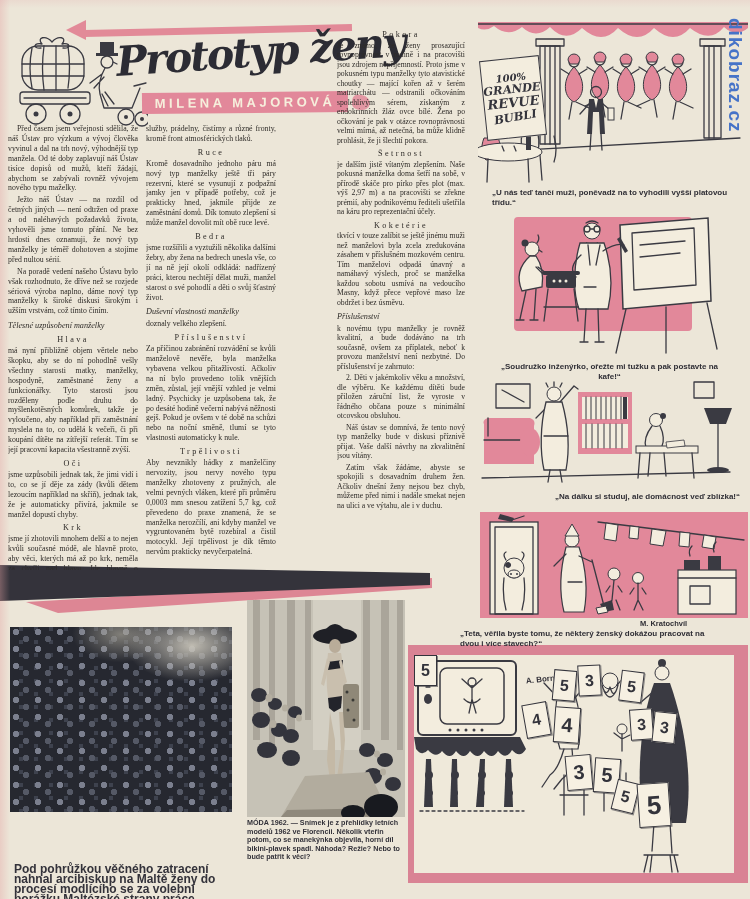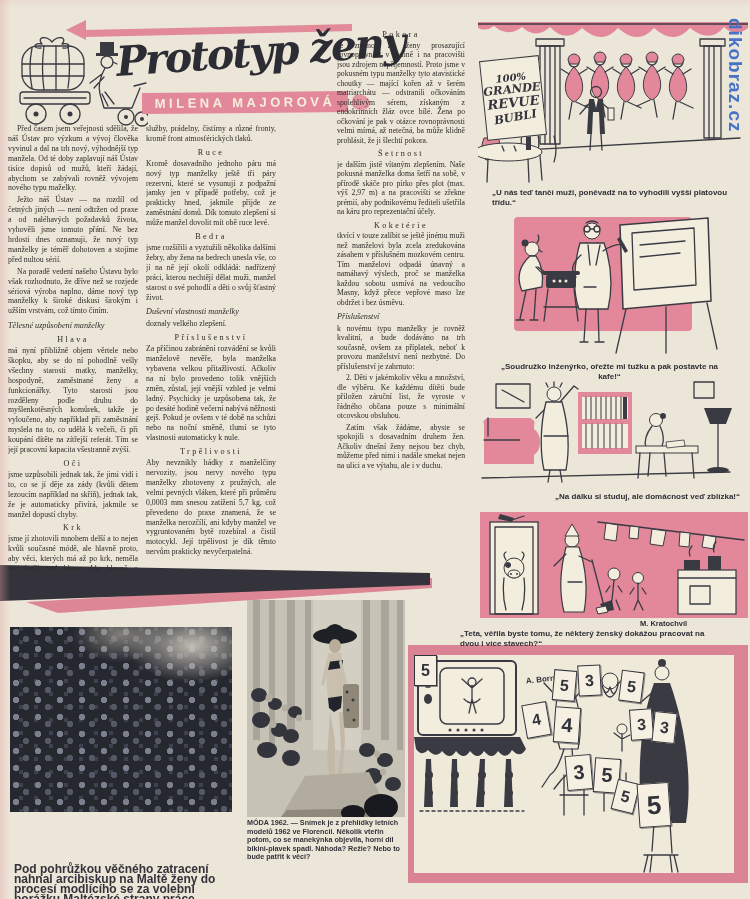--- a/index.html
+++ b/index.html
@@ -174,20 +174,21 @@
 
   <div class="blk hs"><span>Pokora</span></div>
       <div class="blk p"><span>Je známo, že ženy prosazující rovnoprávnost v rodině i na pracovišti jsou zdrojem nepříjemností. Proto jsme v pokusném typu manželky tyto atavistické choutky — mající kořen až v šerém matriarchátu — odstranili očkováním spolehlivým sérem, získaným z endokrinních žláz ovce bílé. Žena po očkování je pak v otázce rovnoprávnosti velmi mírná, až netečná, ba může klidně prohlásit, že ji šlechtí pokora.</span></div>
       <div class="blk hs"><span>Šetrnost</span></div>
       <div class="blk p"><span>je dalším jistě vítaným zlepšením. Naše pokusná manželka doma šetří na sobě, v přírodě skáče pro pírko přes plot (max. výš 2,97 m) a na pracovišti se zřekne prémií, aby podnikovému řediteli ušetřila na káru pro reprezentační účely.</span></div>
       <div class="blk hs"><span>Koketérie</span></div>
       <div class="blk p"><span>tkvící v touze zalíbit se ještě jinému muži než manželovi byla zcela zredukována zásahem v příslušném mozkovém centru. Tím manželovi odpadá únavný a namáhavý výslech, proč se manželka každou sobotu usmívá na vedoucího Masny, když přece vepřové maso lze obdržet i bez úsměvu.</span></div>
       <div class="blk hi"><span>Příslušenství</span></div>
       <div class="blk p"><span>k novému typu manželky je rovněž kvalitní, a bude dodáváno na trh současně, ovšem za příplatek, neboť k provozu manželství není nezbytné. Do příslušenství je zahrnuto:</span></div>
       <div class="blk pi"><span>2. Děti v jakémkoliv věku a množství, dle výběru. Ke každému dítěti bude přiložen záruční list, že vyroste v řádného občana pouze s minimální otcovskou obsluhou.</span></div>
+      <div class="blk pi"><span>Náš ústav se domnívá, že tento nový typ manželky bude v diskusi příznivě přijat. Vaše další návrhy na zkvalitnění jsou vítány.</span></div>
       <div class="blk pi"><span>Zatím však žádáme, abyste se spokojili s dosavadním druhem žen. Ačkoliv dnešní ženy nejsou bez chyb, můžeme před nimi i nadále smekat nejen na ulici a ve výtahu, ale i v duchu.</span></div>
     </div>
 
   <svg class="crt" style="left:478px;top:22px;" width="270" height="168" viewBox="0 0 270 168">
     <path class="fp" d="M0,0 L270,0 L270,6 Q258,16 246,5 Q232,22 212,6 Q196,24 176,6 Q160,24 140,6 Q124,24 104,6 Q88,22 72,5 Q58,18 44,5 Q30,16 16,4 Q8,10 0,6 Z"></path>
     <path class="ln" d="M0,2 L270,2"></path>
     <g class="ln">
         <rect x="62" y="24" width="20" height="98"></rect>
         <path d="M67,24 V122 M72,24 V122 M77,24 V122"></path>
         <rect x="58" y="17" width="28" height="7"></rect>

